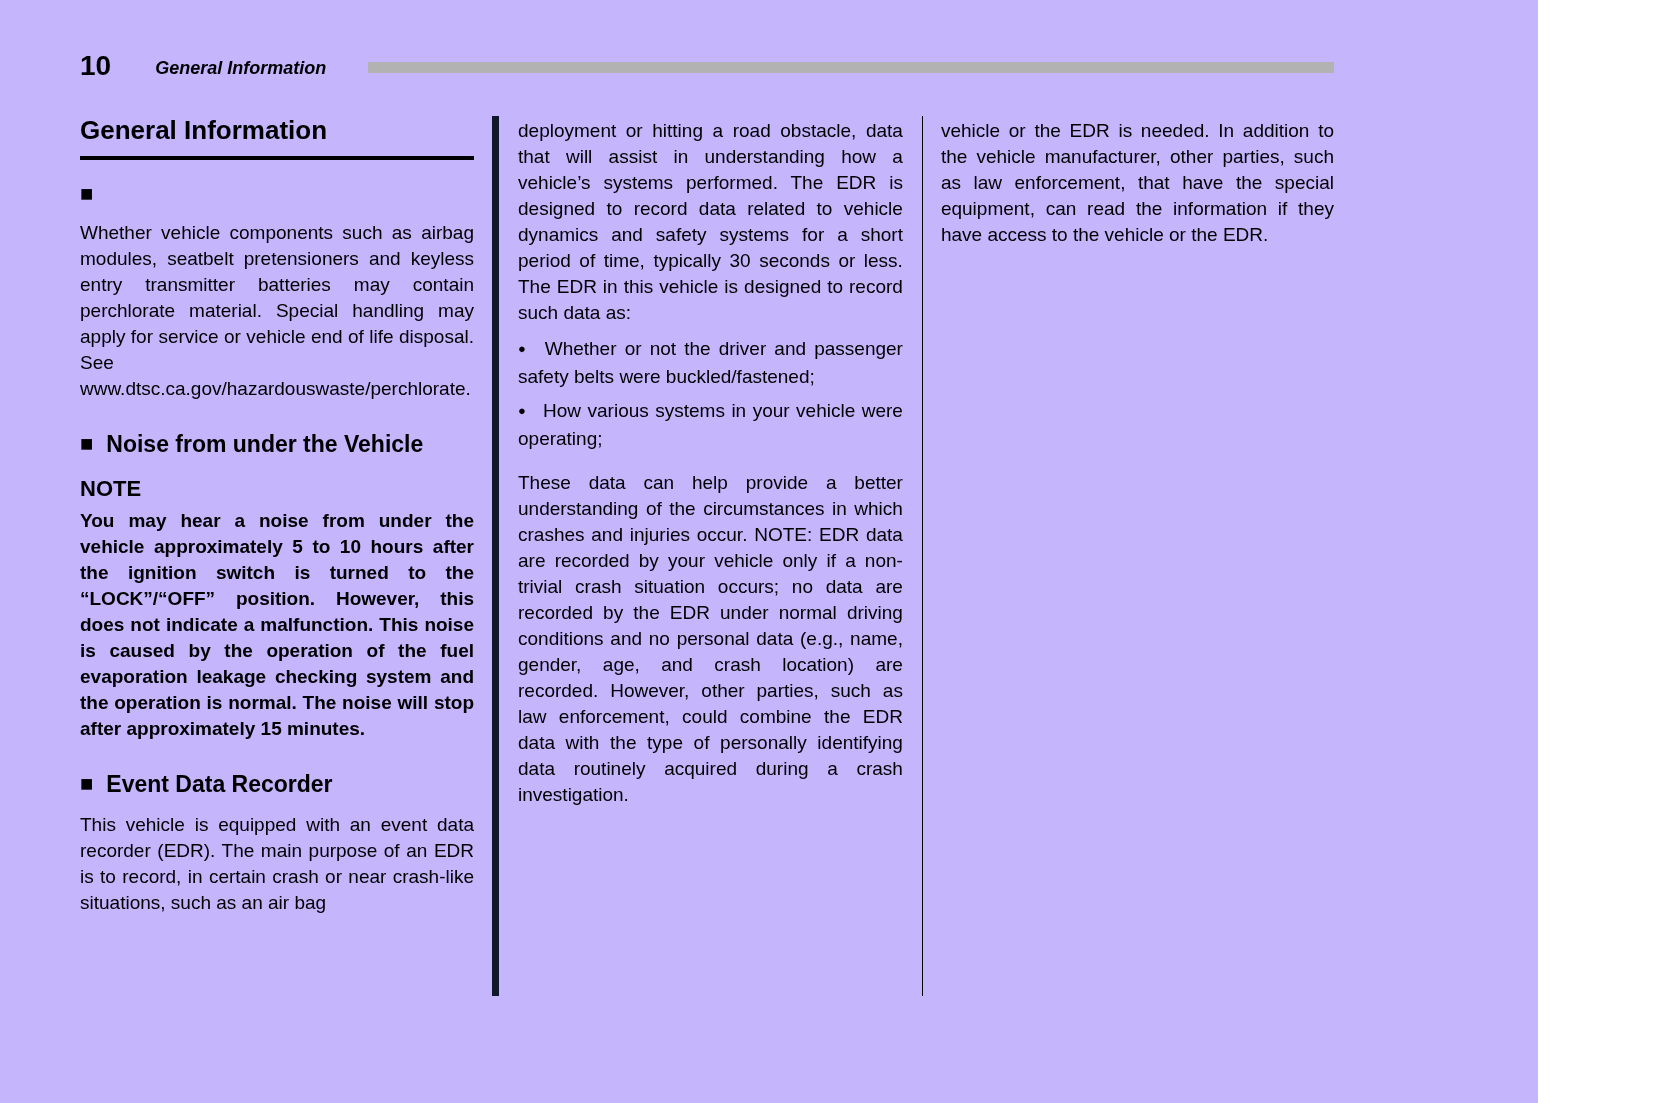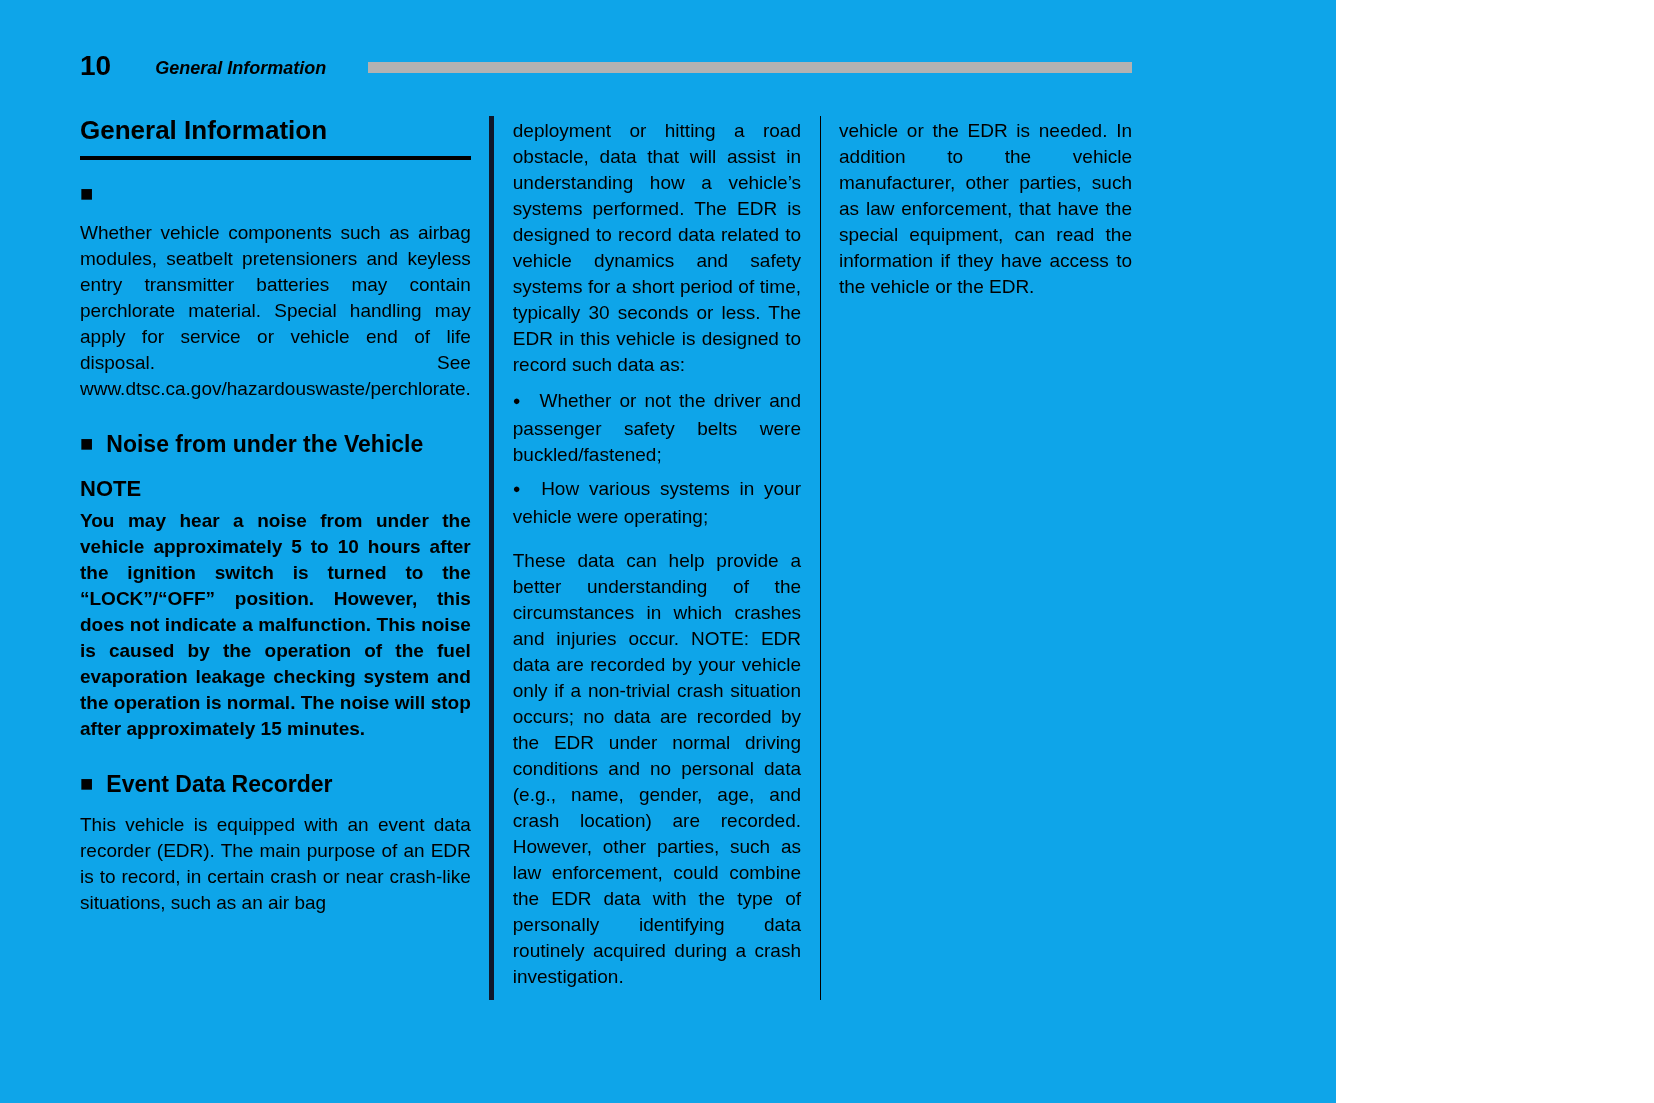--- a/index.html
+++ b/index.html
@@ -4,26 +4,26 @@
 <style>
   html, body {
     margin: 0;
     padding: 0;
     background: #ffffff;
     color: #000000;
     font-family: "Liberation Sans", sans-serif;
   }
   .page {
     position: relative;
-    width: 1336px;
+    width: 1538px;
     height: 1103px;
     box-sizing: border-box;
     padding: 52px 204px 0 80px;
     overflow: hidden;
-    background: #0ea5e9;
+    background: #c4b5fd;
   }
   
   .page-header {
     display: flex;
     align-items: center;
   }
   .page-num {
     font-size: 28px;
     font-weight: bold;
     line-height: 1;
@@ -47,21 +47,21 @@
   .columns {
     display: flex;
     margin-top: 36px;
     align-items: stretch;
   }
   .col { box-sizing: border-box; }
   .col1 { width: 451px; padding-right: 18px; }
   .col2 {
     width: 469px;
     padding: 0 19px;
-    border-left: 5px solid #0f172a;
+    border-left: 7px solid #0f172a;
     border-right: 1px solid #000;
     min-height: 880px;
   }
   .col3 { width: 450px; padding-left: 18px; }
 
   
   .page-heading {
     font-size: 26px;
     font-weight: bold;
     margin: 0 0 20px 0;

